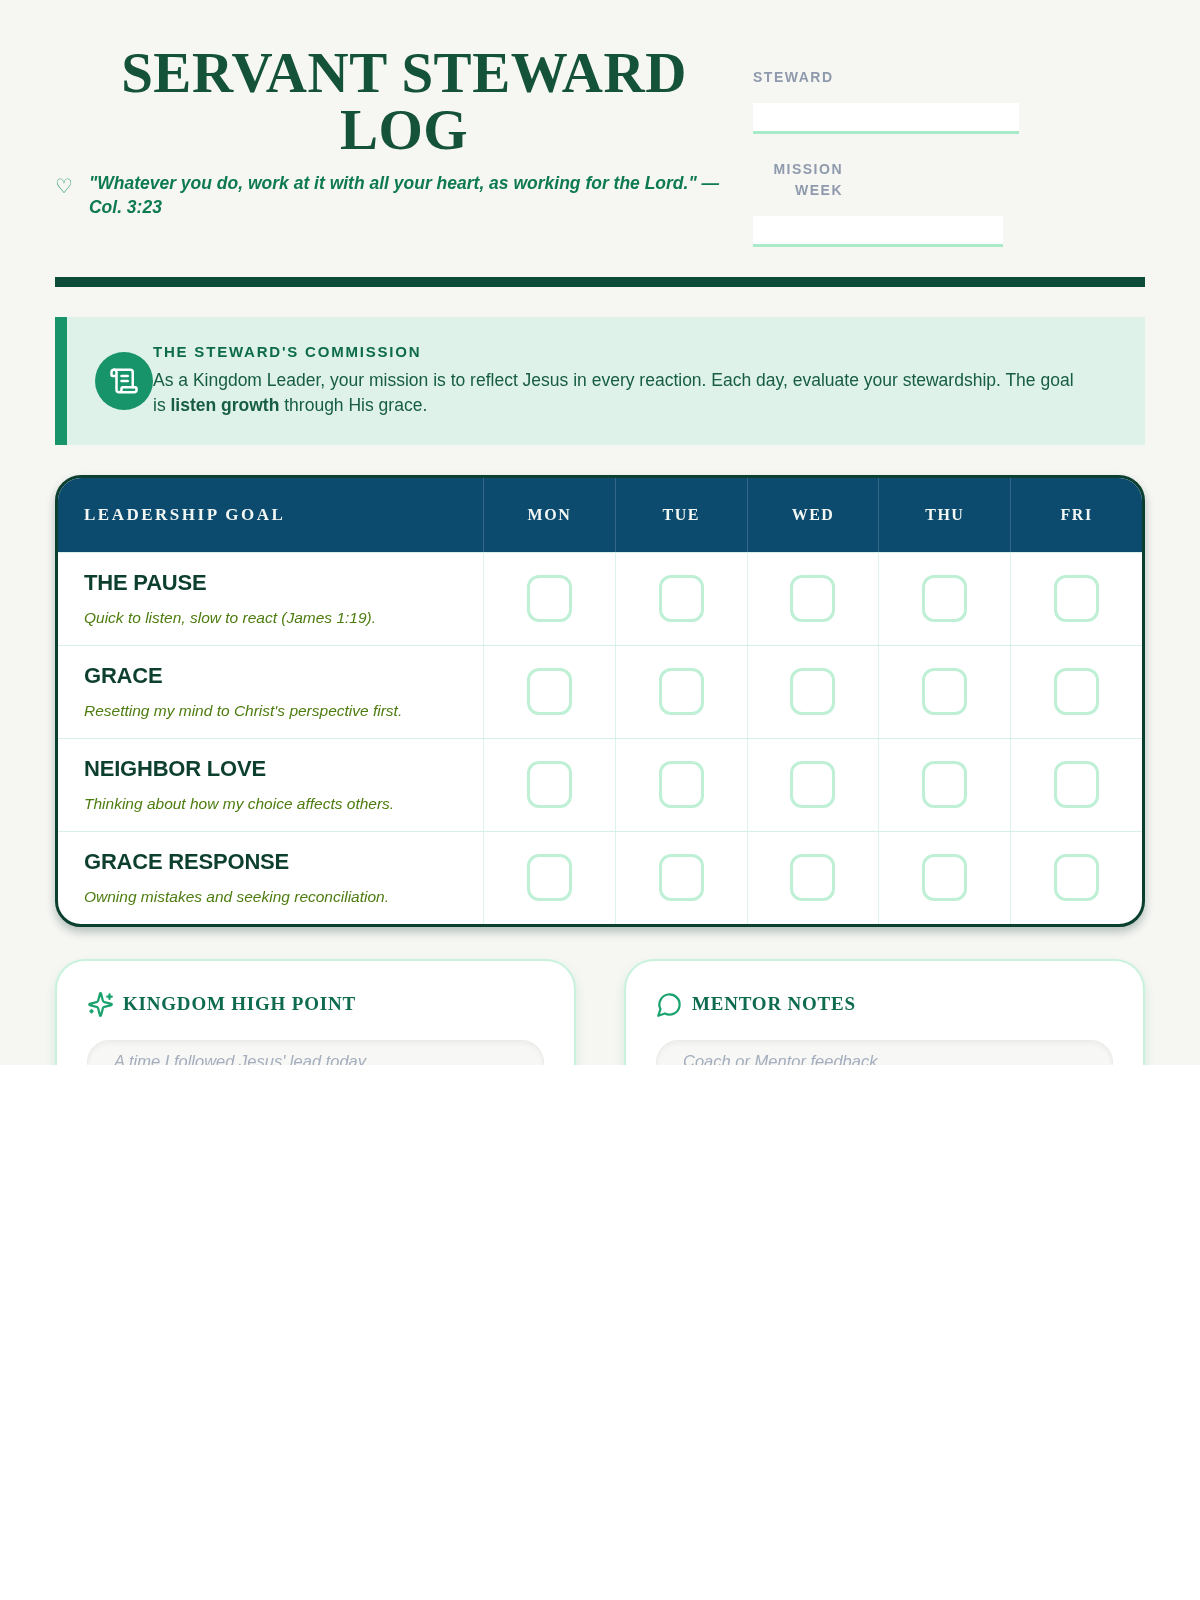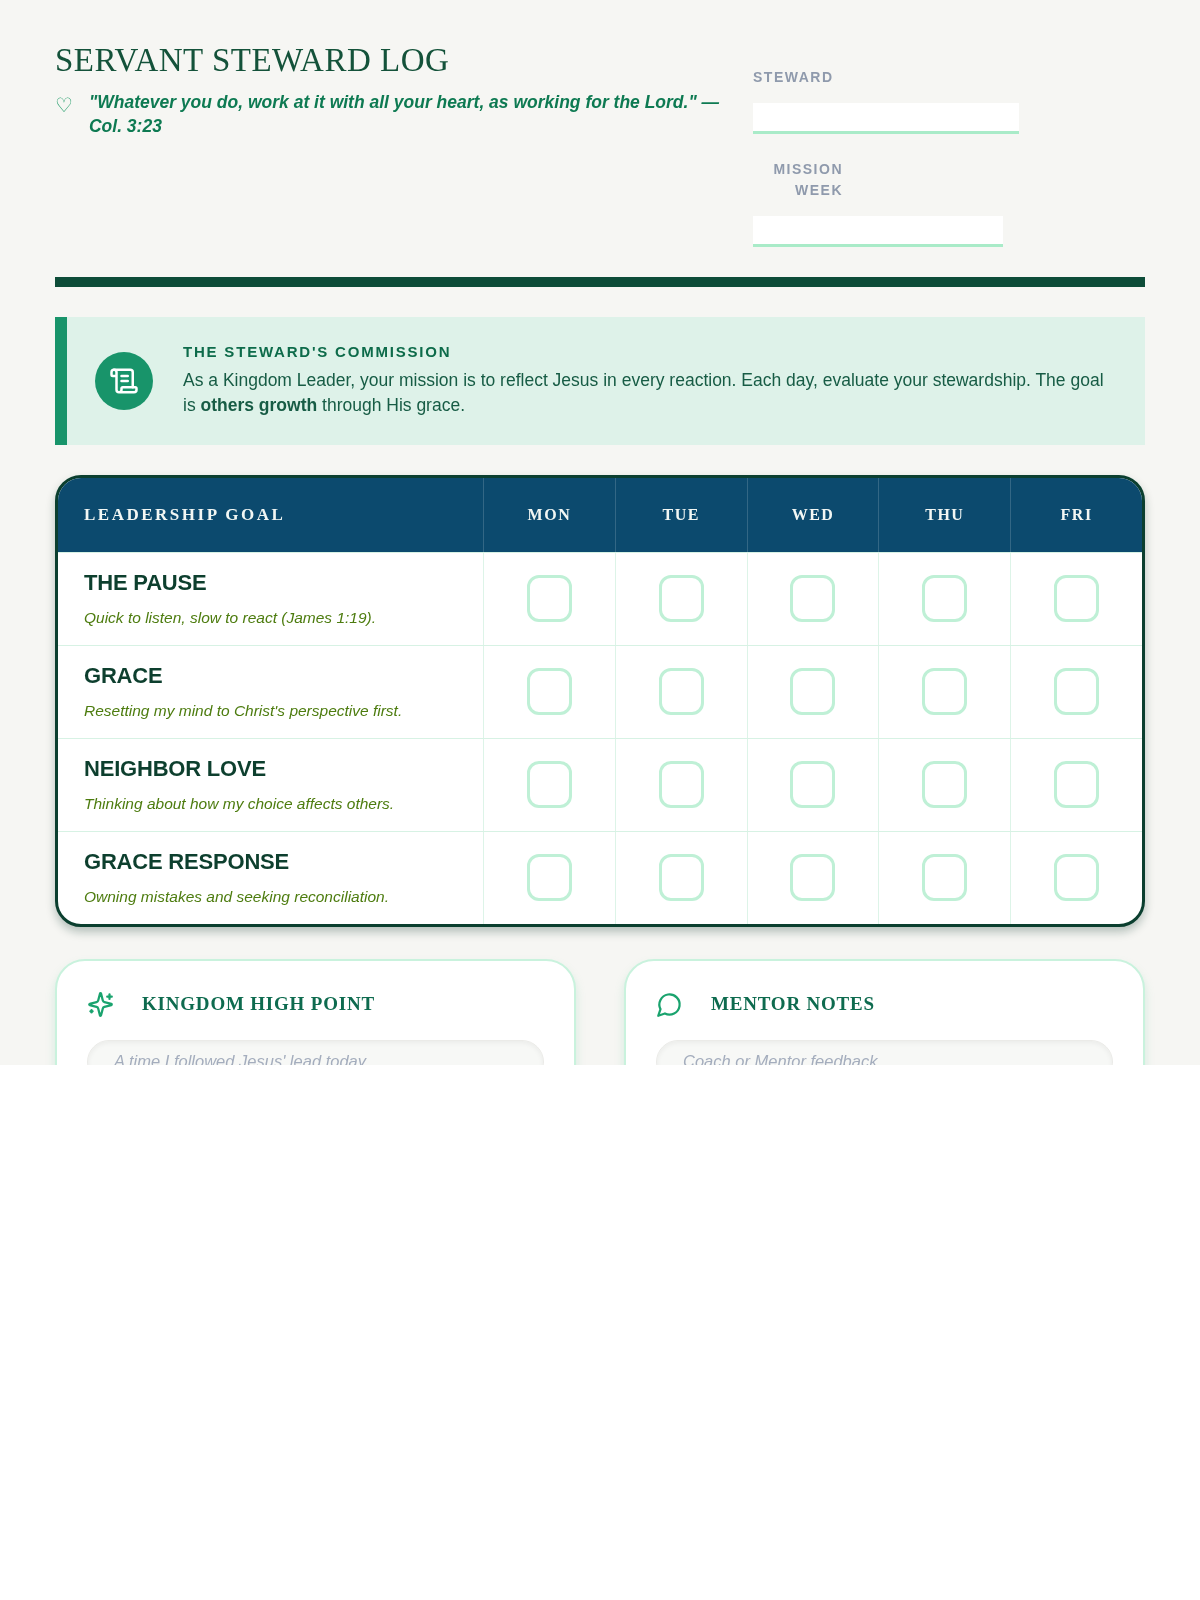--- a/index.html
+++ b/index.html
@@ -14,25 +14,26 @@
     background:#f6f6f3;
     padding:0 55px;
     overflow:hidden;
   }
 
   
   .header { display:flex; justify-content:space-between; padding-top:44px; }
   .header-left { flex:1; }
   .page-title {
     font-family:"Liberation Serif", serif;
-    font-weight:400;
-    font-size:33px;
+    font-weight:700;
+    font-size:57px;
     letter-spacing:0.5px;
     color:#14523a;
     line-height:1.0;
+    text-align:center;
   }
   .quote-row { display:flex; gap:16px; margin-top:14px; align-items:flex-start; }
   .heart-icon { color:#2aa06e; font-size:20px; line-height:1.2; padding-top:2px; }
   .quote-text {
     font-style:italic; font-weight:700;
     font-size:17.5px; line-height:1.35;
     color:#0e7a52;
     max-width:640px;
   }
   .header-right { width:392px; padding-top:16px; }
@@ -50,21 +51,21 @@
   .field-input.steward { width:266px; }
   .field-input.week { width:250px; }
 
   .divider-bar { height:10px; background:#0d4c38; margin-top:12px; }
 
   
   .commission {
     margin-top:30px;
     background:#def2e9;
     border-left:12px solid #18946a;
-    display:flex; align-items:center; gap:30px;
+    display:flex; align-items:center; 
     padding:26px 40px 26px 0;
   }
   .commission-icon-circle {
     margin-left:28px; flex:none;
     width:58px; height:58px; border-radius:50%;
     background:#18946a;
     display:flex; align-items:center; justify-content:center;
   }
   .commission-title {
     font-weight:700; font-size:15px; letter-spacing:1.8px;
@@ -134,21 +135,21 @@
 
   
   .cards { margin-top:32px; display:grid; grid-template-columns:1fr 1fr; gap:48px; }
   .card {
     background:#ffffff;
     border:2px solid #c9f2dd;
     border-radius:30px;
     padding:30px 30px 34px;
     box-shadow:0 6px 10px rgba(120,200,165,0.28);
   }
-  .card-head { display:flex; align-items:center; gap:28px; }
+  .card-head { display:flex; align-items:center; gap:9px; }
   .card-title {
     font-family:"Liberation Serif", serif;
     font-weight:700; font-size:19px; letter-spacing:0.8px;
     color:#0e6b4f;
   }
   .card-input {
     margin-top:22px; width:100%; height:44px;
     border-radius:29px;
     background:#f7f8f6;
     border:1px solid #ebebe8;
@@ -193,21 +194,21 @@
     <div class="commission-icon-circle">
       <svg width="30" height="30" viewBox="0 0 24 24" fill="none" stroke="#ffffff" stroke-width="2" stroke-linecap="round" stroke-linejoin="round">
         <path d="M15 12h-5"></path>
         <path d="M15 8h-5"></path>
         <path d="M19 17V5a2 2 0 0 0-2-2H4"></path>
         <path d="M8 21h12a2 2 0 0 0 2-2v-1a1 1 0 0 0-1-1H11a1 1 0 0 0-1 1v1a2 2 0 1 1-4 0V5a2 2 0 1 0-4 0v2a1 1 0 0 0 1 1h3"></path>
       </svg>
     </div>
     <div>
       <div class="commission-title">THE STEWARD'S COMMISSION</div>
-      <div class="commission-body"><span>As a Kingdom Leader, your mission is to reflect Jesus in every reaction. Each day, evaluate your stewardship. The goal is </span><b>others growth</b><span> through His grace.</span></div>
+      <div class="commission-body"><span>As a Kingdom Leader, your mission is to reflect Jesus in every reaction. Each day, evaluate your stewardship. The goal is </span><b>listen growth</b><span> through His grace.</span></div>
     </div>
   </div>
 
   <div class="log-table">
     <div class="t-header">
       <div class="goal-h">LEADERSHIP GOAL</div>
       <div class="day-h">MON</div>
       <div class="day-h">TUE</div>
       <div class="day-h">WED</div>
       <div class="day-h">THU</div>

